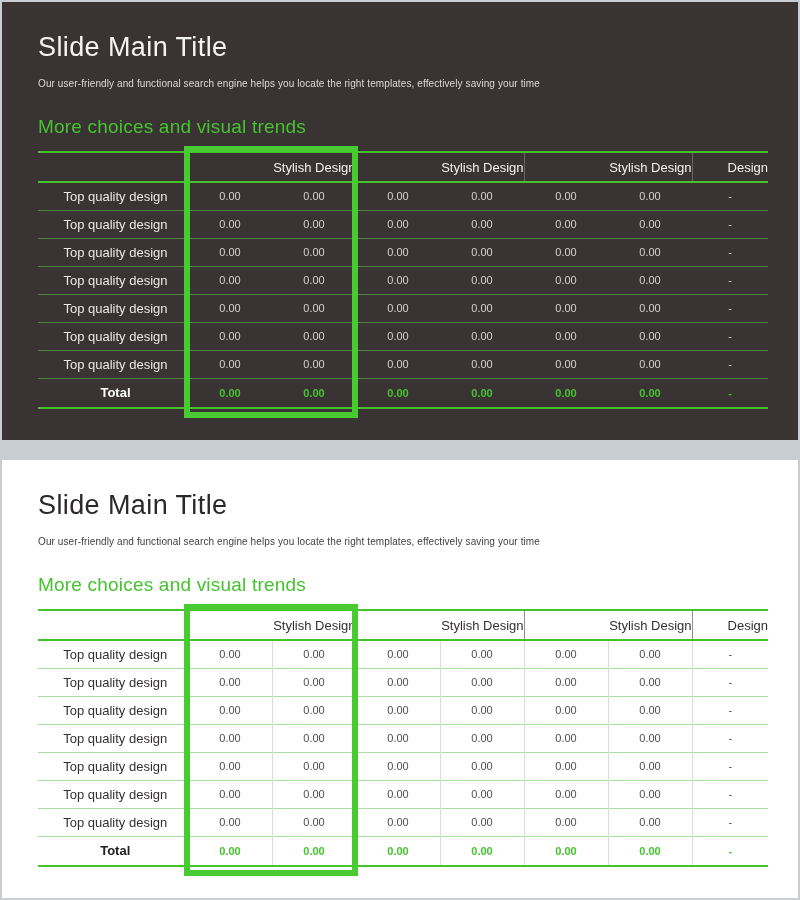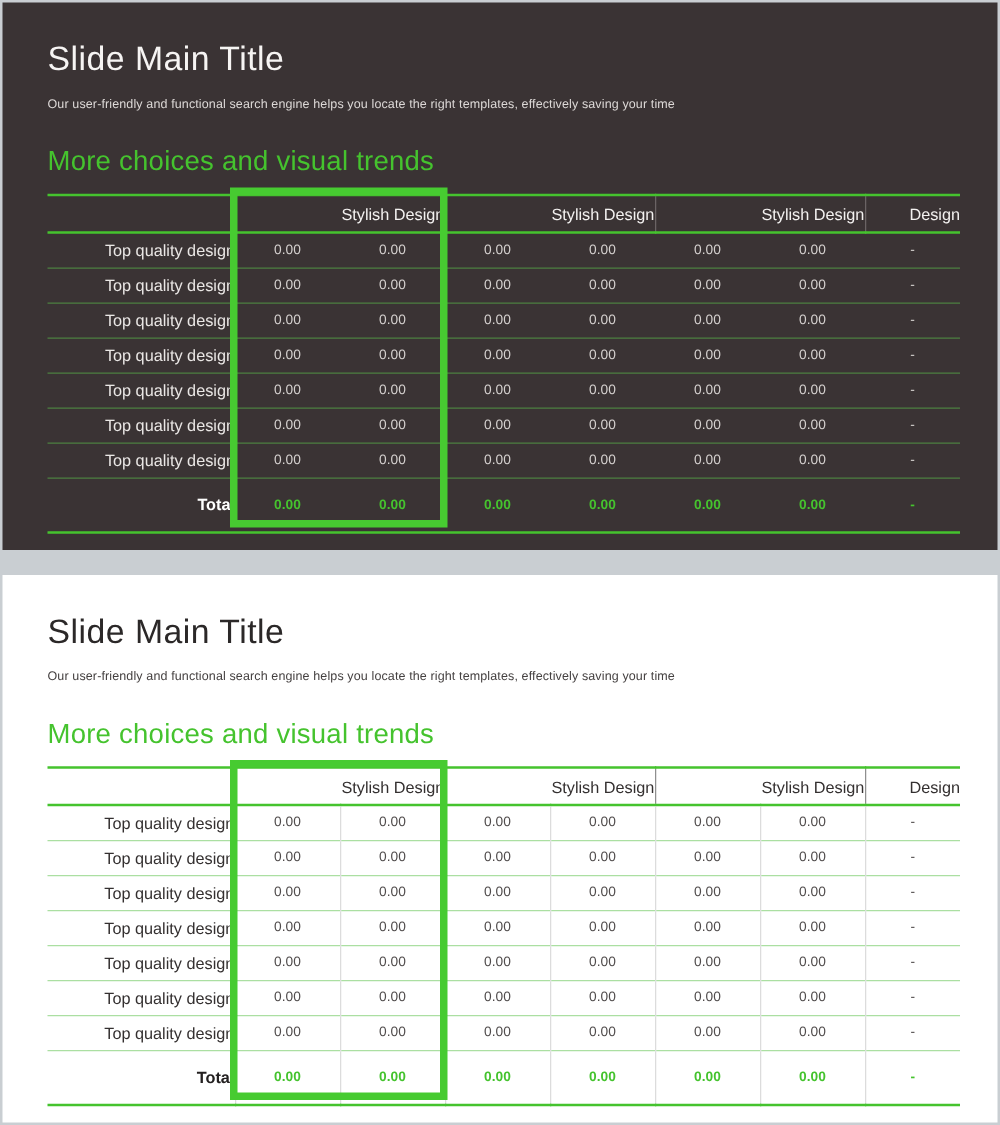--- a/index.html
+++ b/index.html
@@ -25,35 +25,35 @@
   .slide.light { background: var(--light-slide-bg, #ffffff); }
 
   .title { font-size: 27px; font-weight: 500; letter-spacing: 0.4px; margin: 0 0 15px 0; }
   .dark .title { color: #f6f4f3; }
   .light .title { color: #2b2828; }
 
   .subtitle { font-size: 10px; margin: 0; letter-spacing: 0.1px; }
   .dark .subtitle { color: #ddd9d7; }
   .light .subtitle { color: #454141; }
 
-  .section-heading { font-size: 22px; font-weight: 500; margin: 27px 0 13px 0;
+  .section-heading { font-size: 19px; font-weight: 500; margin: 27px 0 13px 0;
     color: var(--accent-green, #45c32e); letter-spacing: 0.2px; }
 
   .table-wrap { position: relative; width: 730px; }
 
   table { border-collapse: collapse; table-layout: fixed; width: 730px; }
   col.c-label  { width: 150px; }
   col.c-val    { width: 84px; }
   col.c-design { width: 76px; }
 
   th, td { padding: 0; font-weight: normal; }
   thead th { height: 30px; font-size: 13px; text-align: right; }
   tbody td { height: 28px; font-size: 11px; text-align: center; }
-  td.label-cell { text-align: right; padding-left: 5px; font-size: 13px; }
-  tr.total-row td { height: 44px; }
+  td.label-cell { text-align: center; padding-left: 5px; font-size: 13px; }
+  tr.total-row td { height: 30px; }
   tr.total-row td.label-cell { font-weight: bold; font-size: 13px; }
   tr.total-row td.value-cell { color: var(--accent-green, #45c32e); font-weight: bold; font-size: 11px; }
 
   
   table { border-top: 2px solid var(--accent-green, #45c32e);
           border-bottom: 2px solid var(--accent-green, #45c32e); }
   thead tr { border-bottom: 2px solid var(--accent-green, #45c32e); }
   tr.last-data-row { border-bottom: 1px solid var(--accent-green, #45c32e); }
 
   

